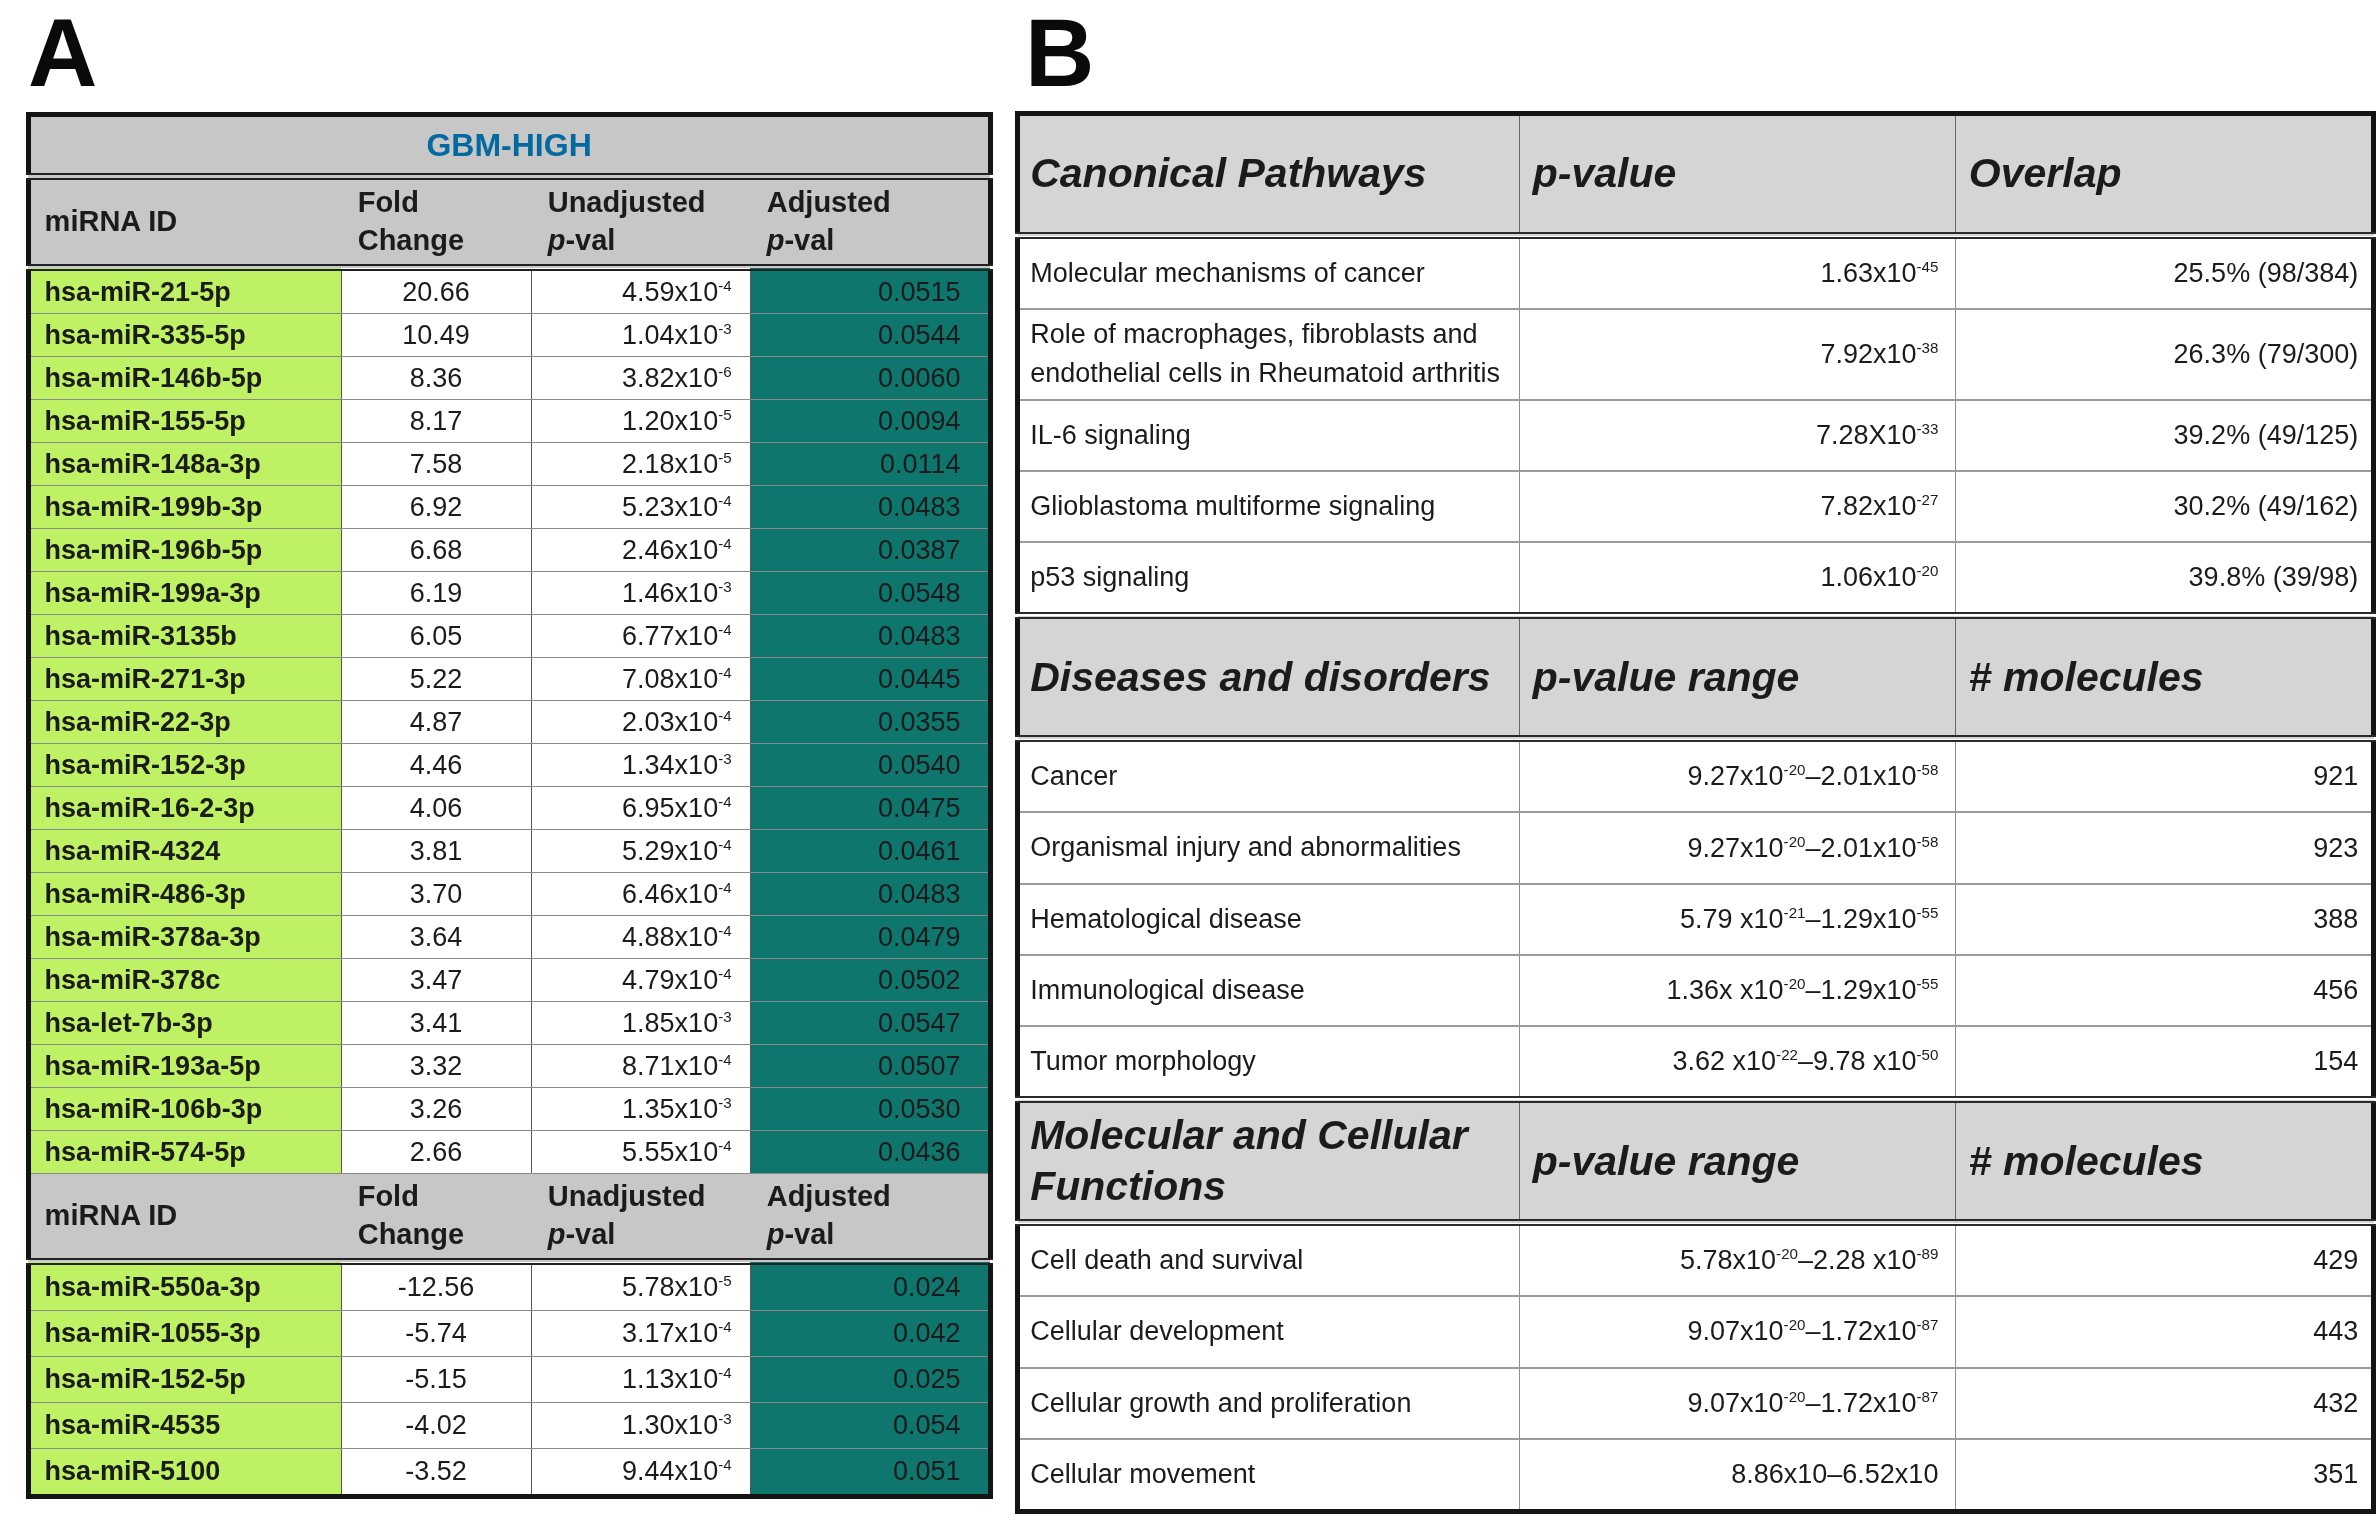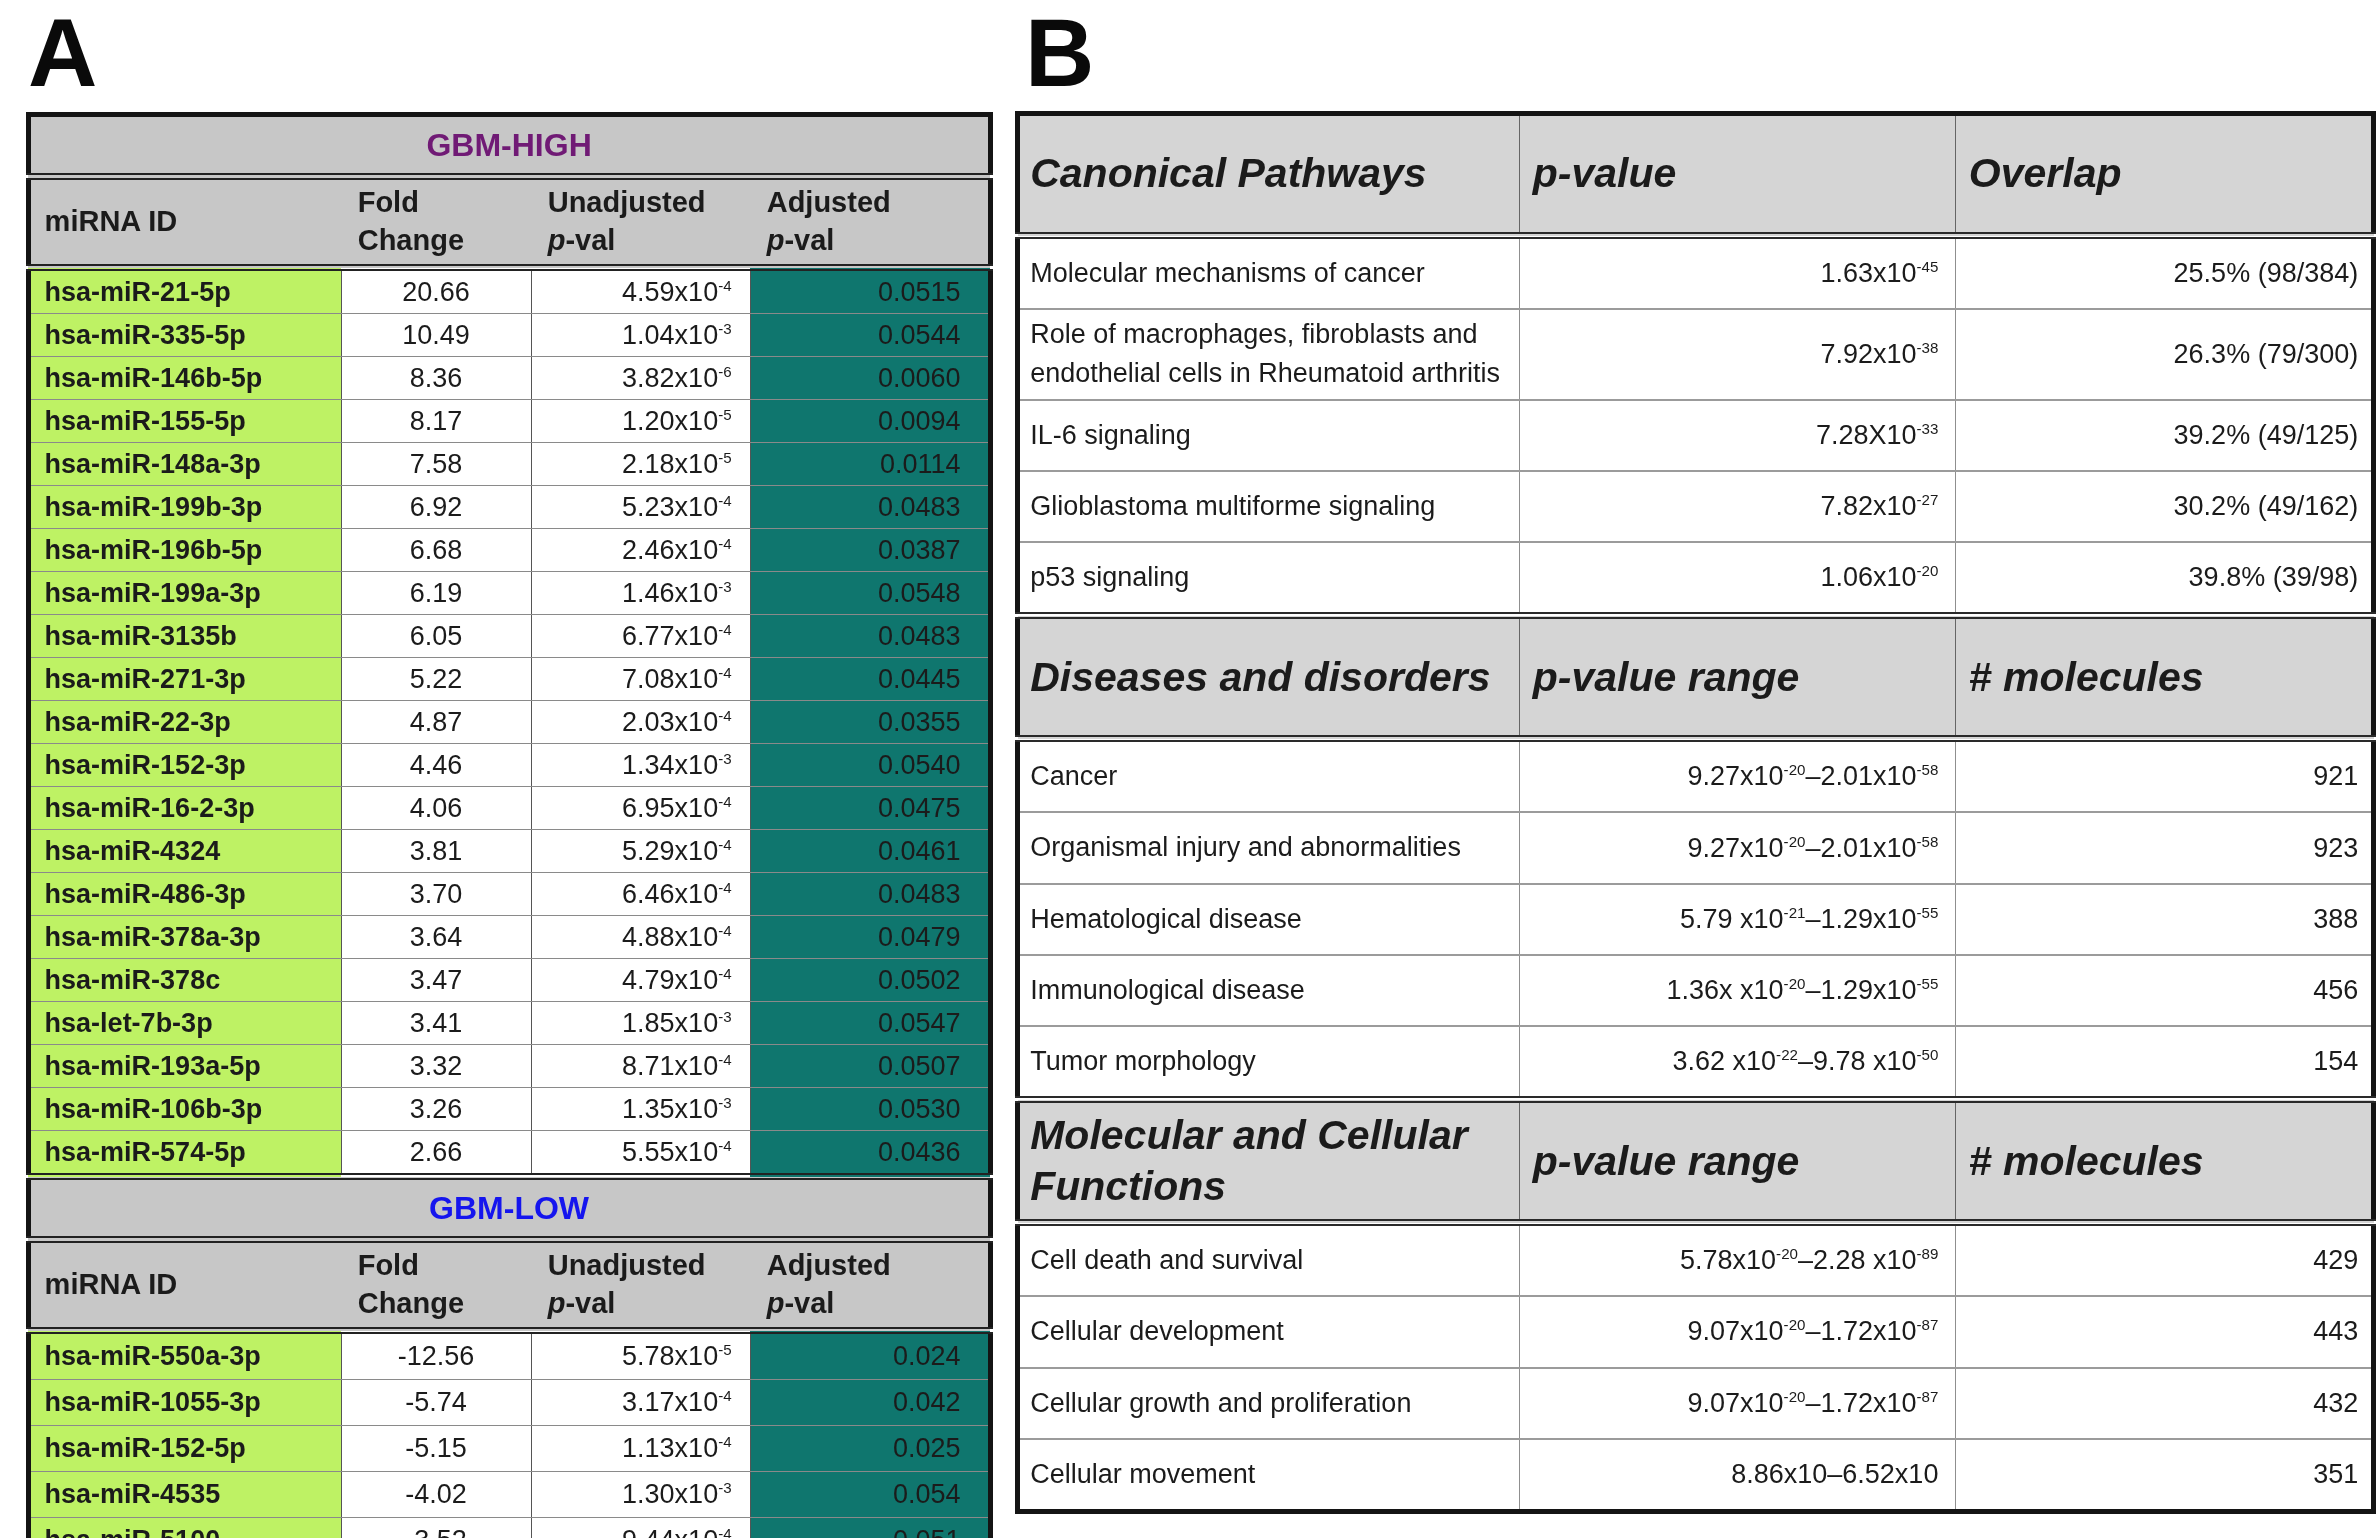--- a/index.html
+++ b/index.html
@@ -59,21 +59,21 @@
       <colgroup>
         <col style="width:313px">
           <col style="width:190px">
           <col style="width:219px">
           <col style="width:240px">
       </colgroup>
 
       <tbody>
         <tr class="banner">
           <th colspan="4">
-            <span style="color: #701a75;">GBM-HIGH</span>
+            <span style="color: #0369a1;">GBM-HIGH</span>
           </th>
         </tr>
         <tr class="cols">
           <th class="h-id">miRNA ID</th>
           <th class="h-c">Fold<br>Change</th>
           <th class="h-c">Unadjusted<br><i>p</i>-val</th>
           <th class="h-c">Adjusted<br><i>p</i>-val</th>
         </tr>
       </tbody>
 
@@ -221,25 +221,20 @@
 
           <tr>
             <td class="a-id">hsa-miR-574-5p</td>
             <td class="a-fold">2.66</td>
             <td class="a-p">5.55x10<sup>-4</sup></td>
             <td class="a-adj">0.0436</td>
           </tr>
         </tbody>
 
       <tbody class="sec1h">
-        <tr class="banner banner-row">
-          <th colspan="4" style="border-top:7px double #222;">
-            <span style="color: rgb(21, 21, 238);">GBM-LOW</span>
-          </th>
-        </tr>
         <tr class="cols">
           <th class="h-id">miRNA ID</th>
           <th class="h-c">Fold<br>Change</th>
           <th class="h-c">Unadjusted<br><i>p</i>-val</th>
           <th class="h-c">Adjusted<br><i>p</i>-val</th>
         </tr>
       </tbody>
 
       <tbody class="sec sec1">
 

